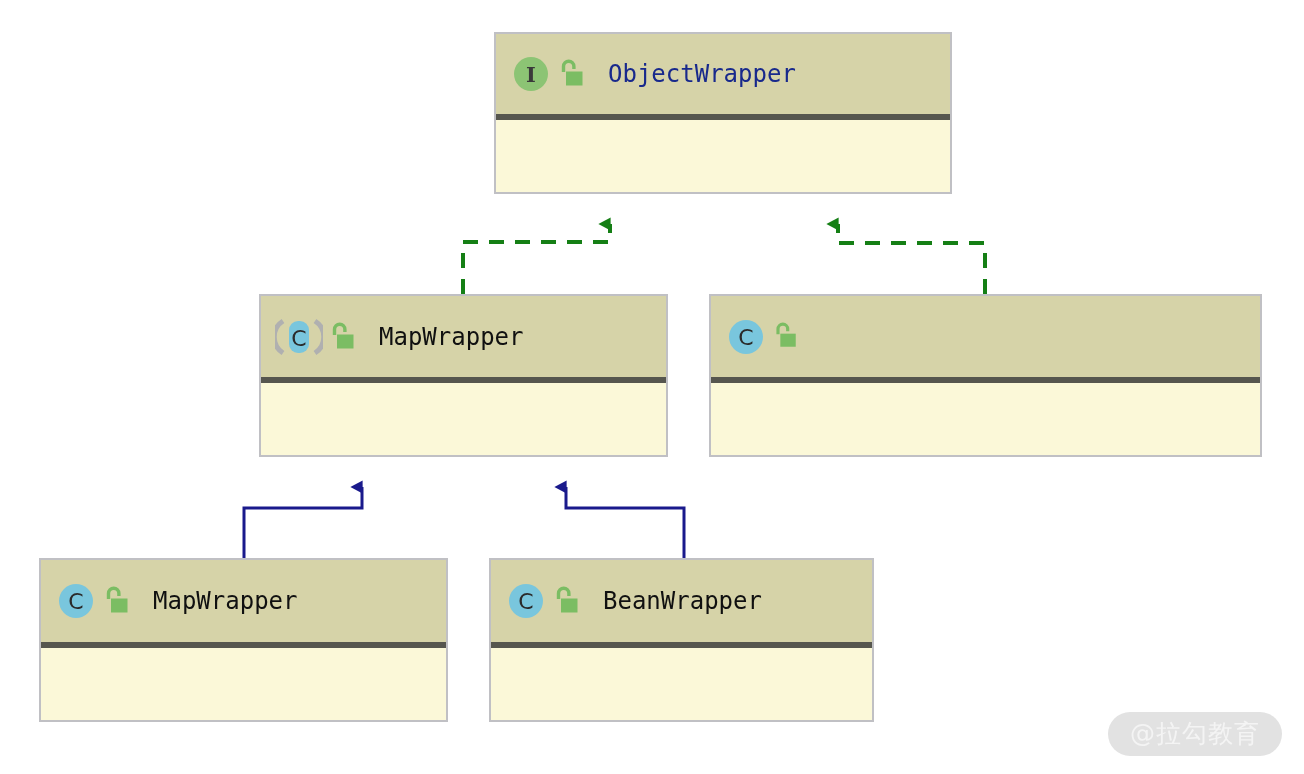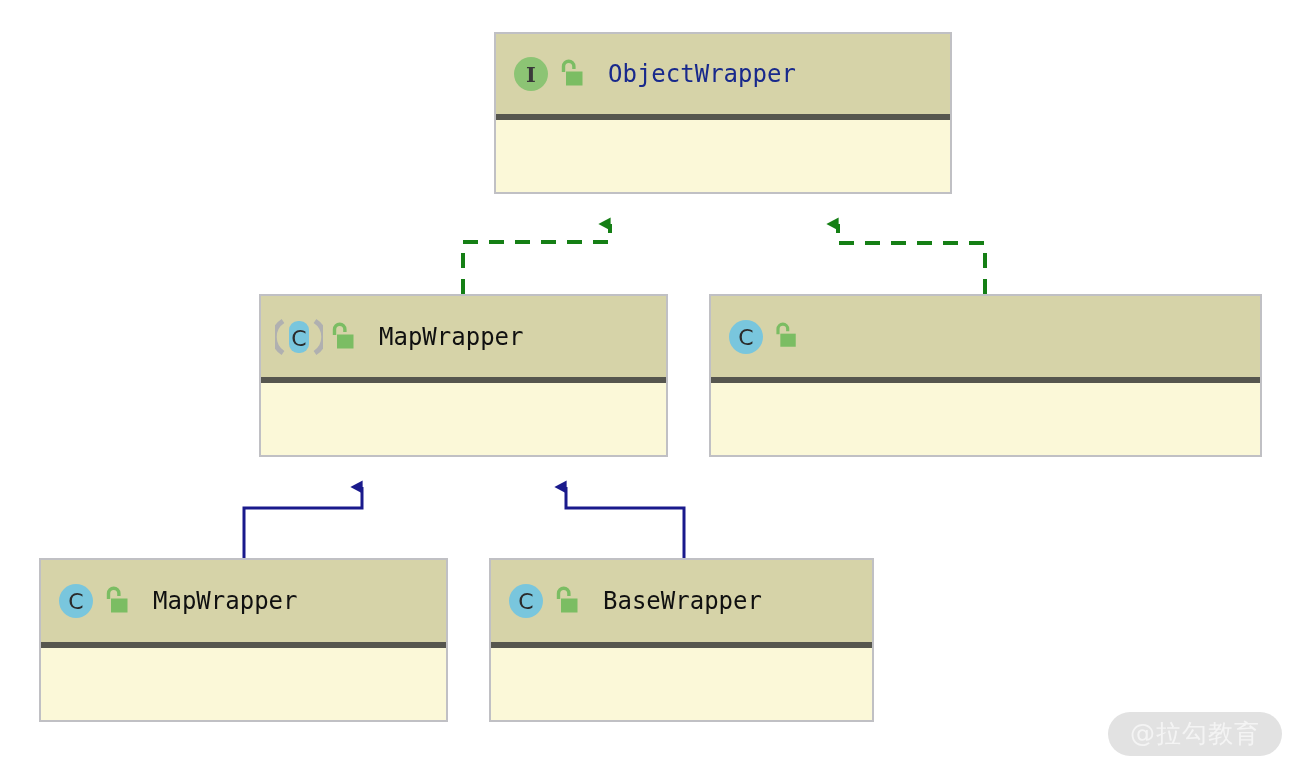--- a/index.html
+++ b/index.html
@@ -207,20 +207,20 @@
           <circle cx="21" cy="21" r="17" fill="#79c6dd"></circle>
           <text x="21" y="29" text-anchor="middle" font-family="DejaVu Sans, sans-serif" font-size="22" fill="#2b2b2b">C</text>
         </svg>
       </span>
       <span class="lock-slot">
         <svg width="30" height="34" viewBox="0 0 30 34">
           <path d="M 7.5 15 L 7.5 9.5 A 5.2 5.2 0 0 1 17.9 9.5 L 17.9 12" fill="none" stroke="#7bbd63" stroke-width="3.4"></path>
           <rect x="10" y="14.5" width="16.5" height="14" fill="#7bbd63"></rect>
         </svg>
       </span>
-      <span class="uml-title">BaseWrapper</span>
+      <span class="uml-title">BeanWrapper</span>
     </div>
     <div class="uml-body"></div>
   </div>
 
   <div id="watermark">@拉勾教育</div>
 
 </div>
 
 </body></html>

